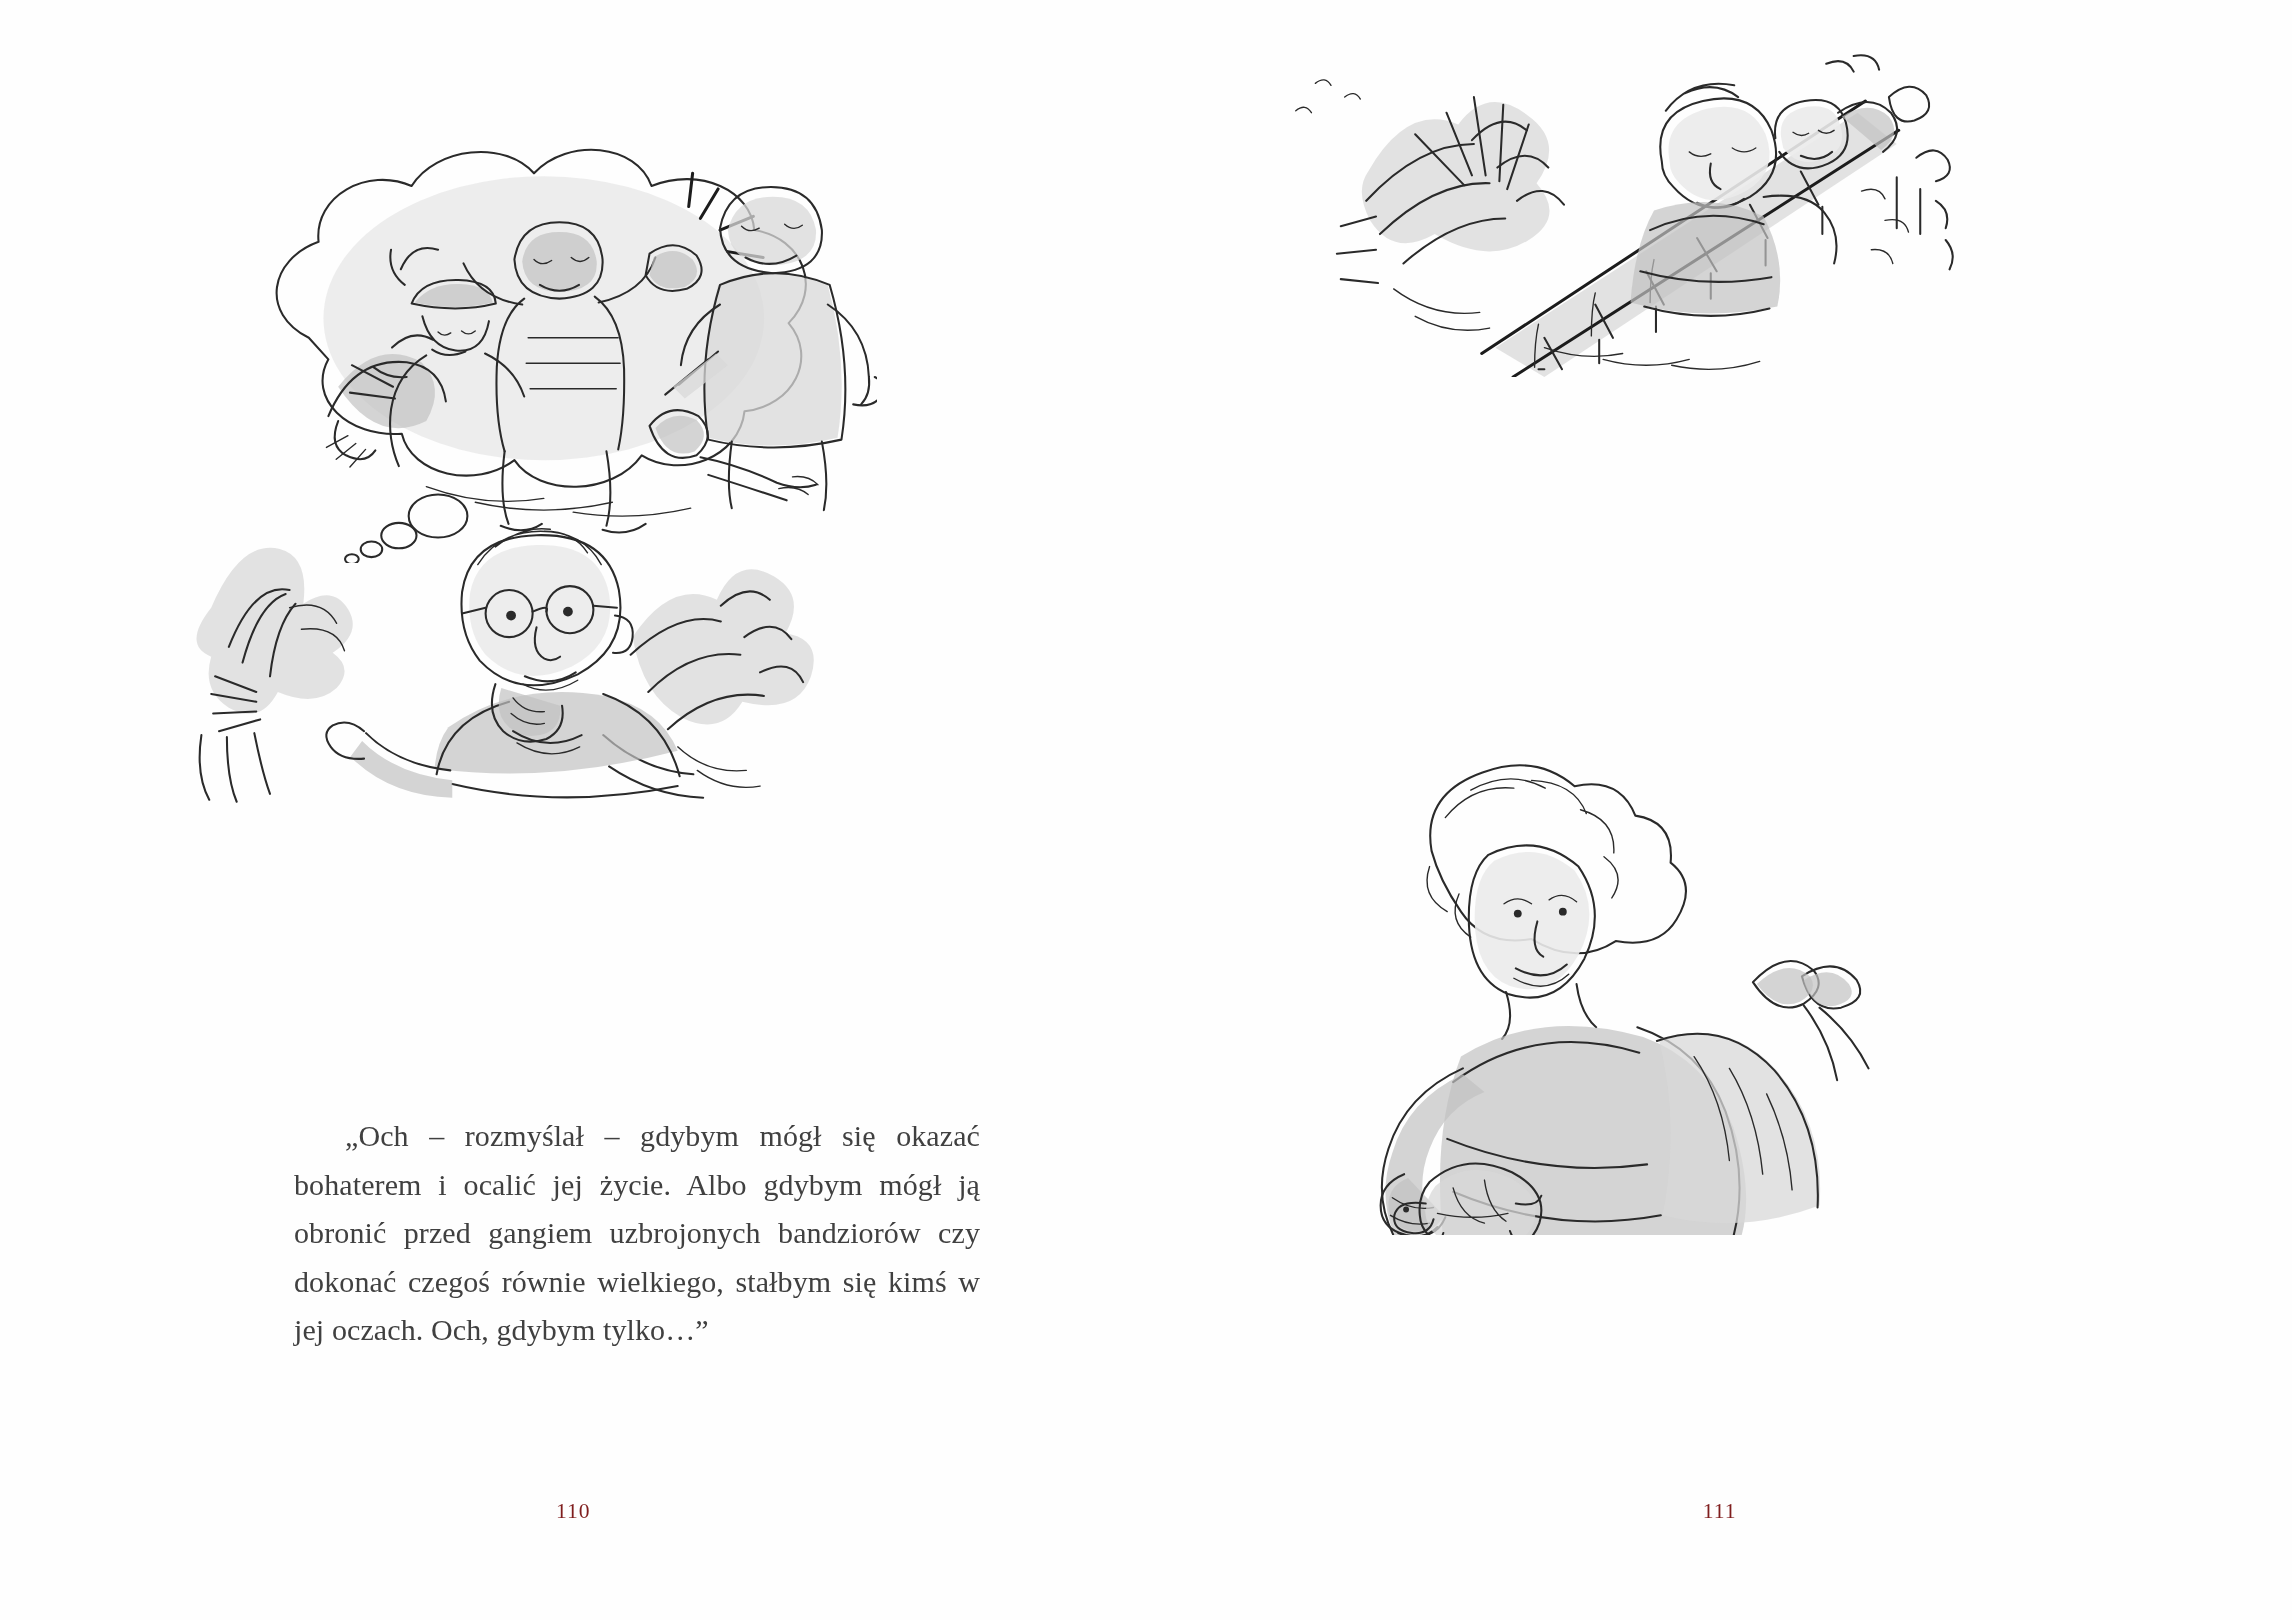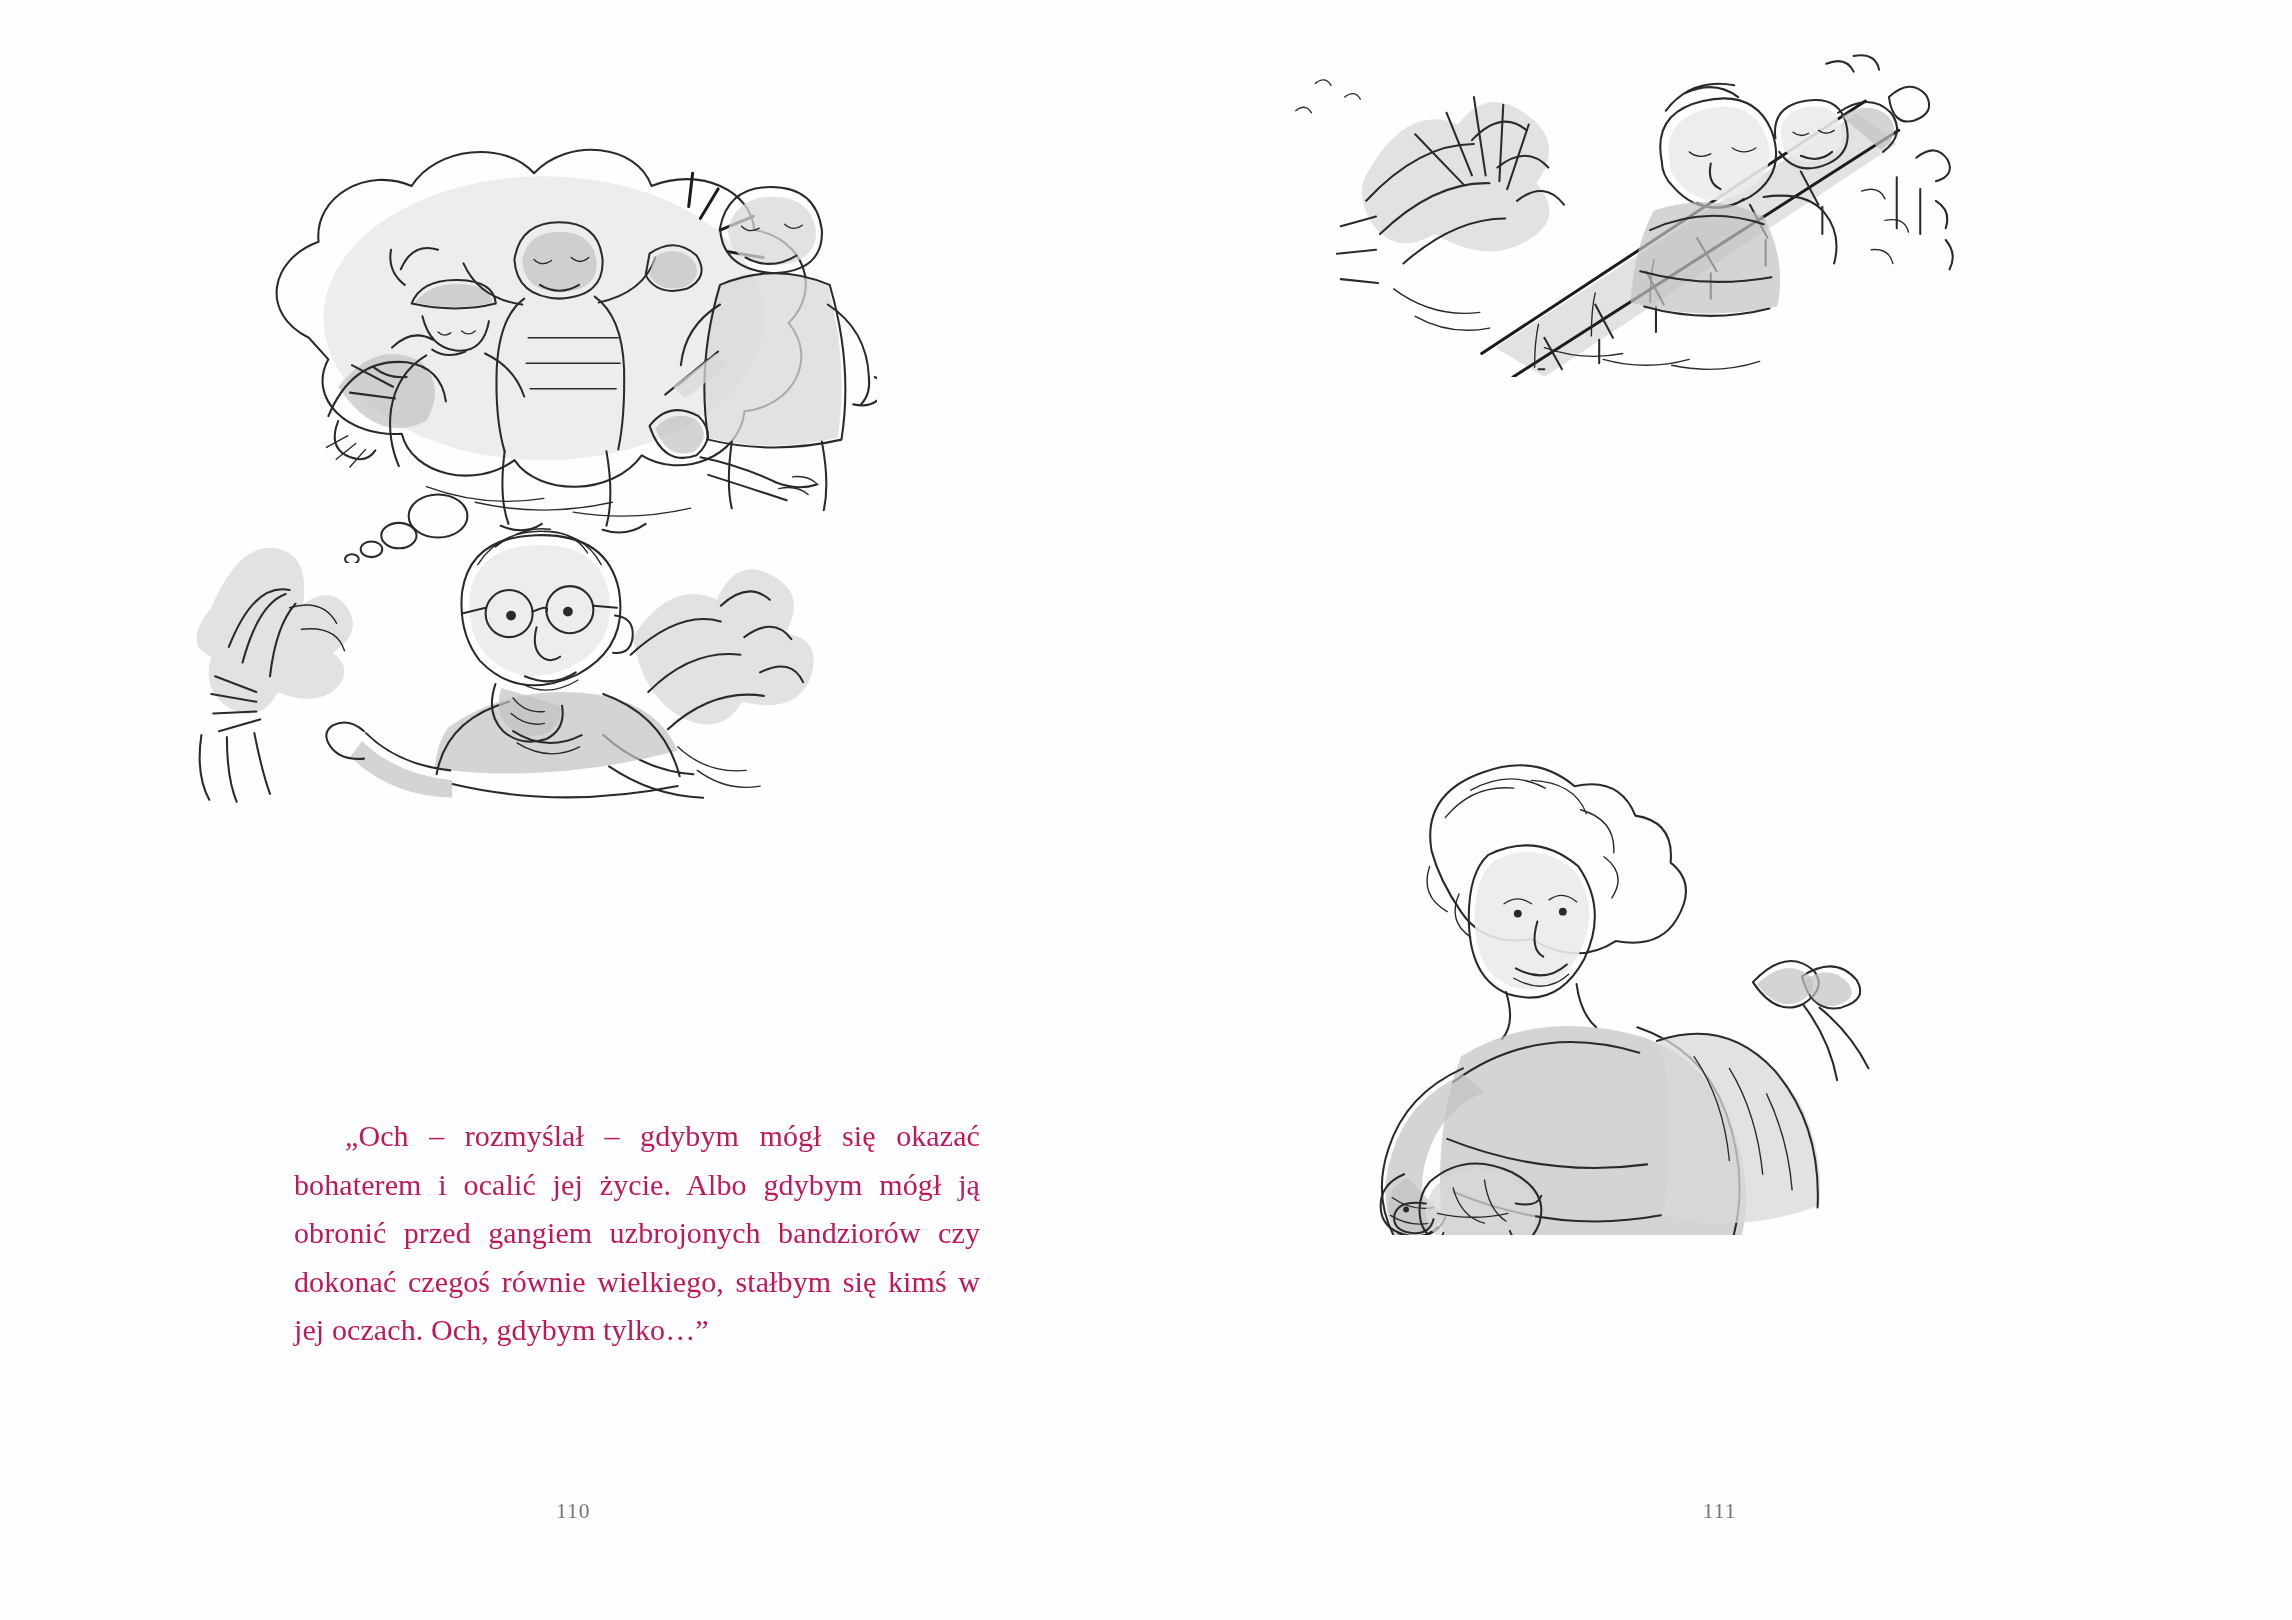--- a/index.html
+++ b/index.html
@@ -31,30 +31,30 @@
   }
 
   .page-left  { padding: 118px 167px 88px 294px; }
   .page-right { padding: 48px 294px 88px 167px; }
 
   .body-text {
     font-family: "Liberation Serif", serif;
     font-size: 30px;
     line-height: 1.62;
     text-align: justify;
-    color: #be185d;
+    color: #404040;
     letter-spacing: 0.1px;
   }
   .body-text p { margin: 0; text-indent: 51px; }
 
   .folio {
     position: absolute;
     font-family: "Liberation Serif", serif;
     font-size: 21.6px;
-    color: #737373;
+    color: #7f1d1d;
     letter-spacing: 1px;
   }
   .folio-left  { left: 0; right: 0; text-align: center; bottom: 96px; }
   .folio-right { left: 0; right: 0; text-align: center; bottom: 96px; }
 
   
   .illus { position: absolute; }
   .illus svg { display: block; }
 
   

